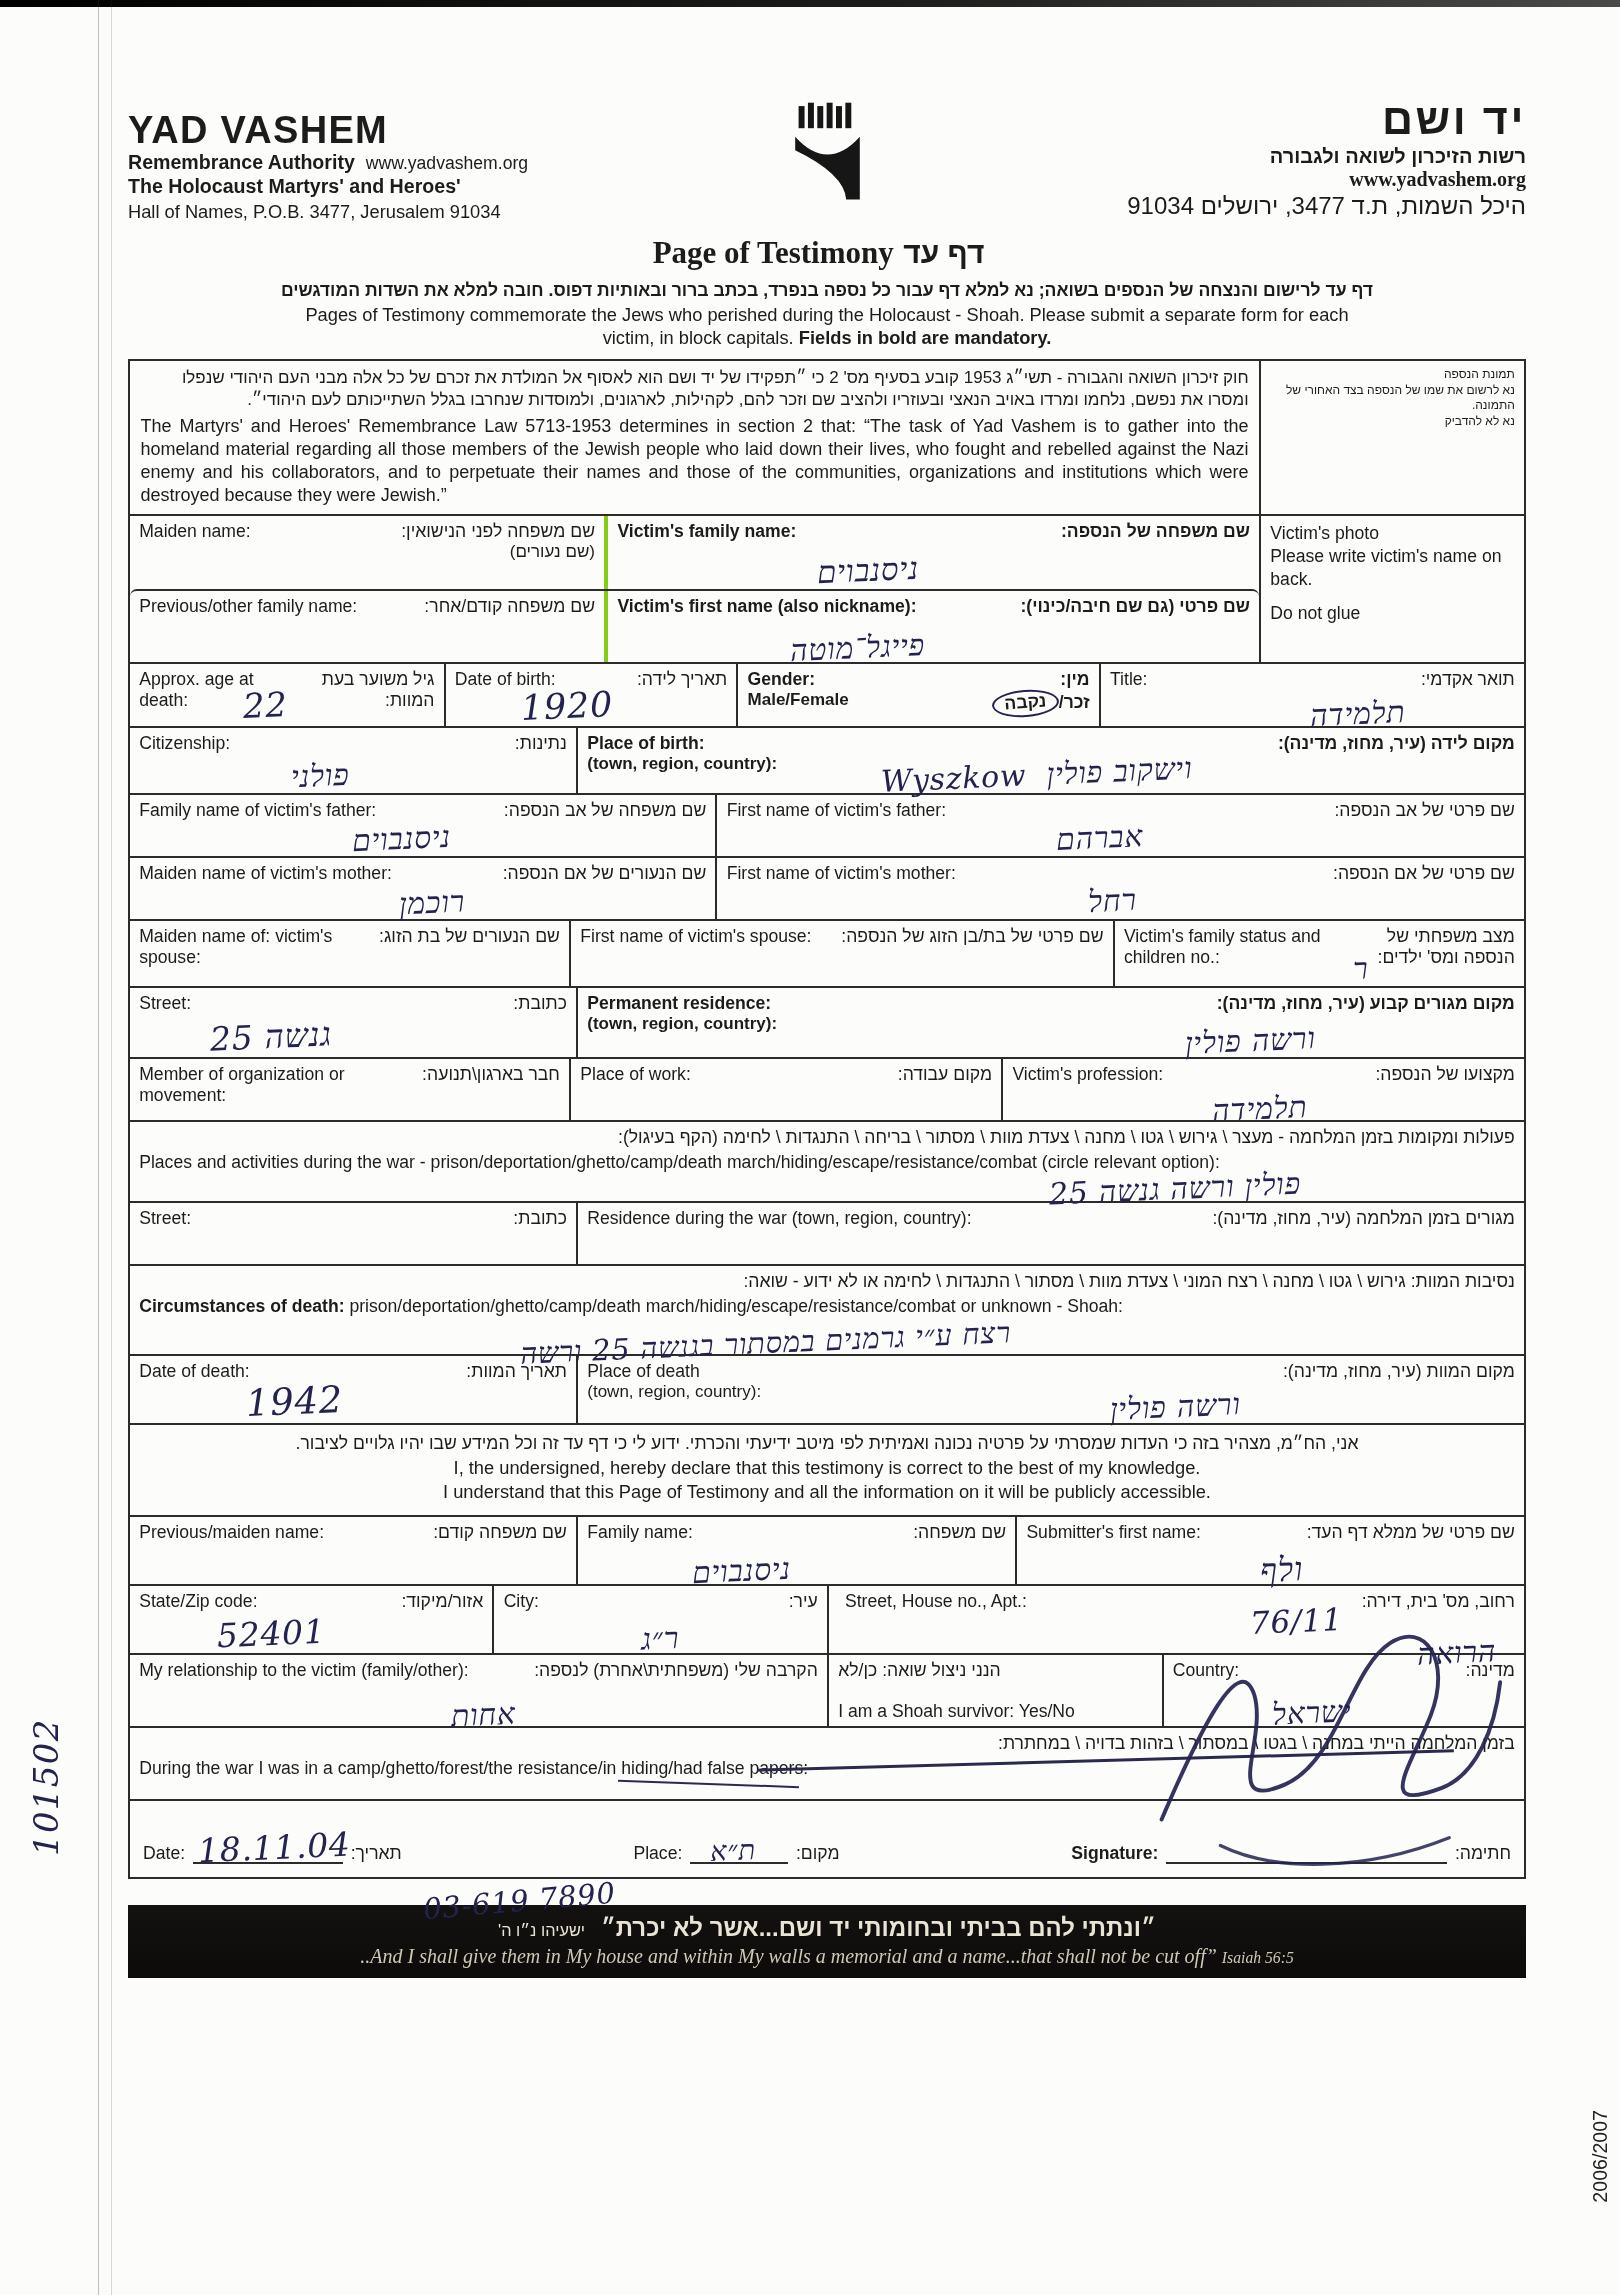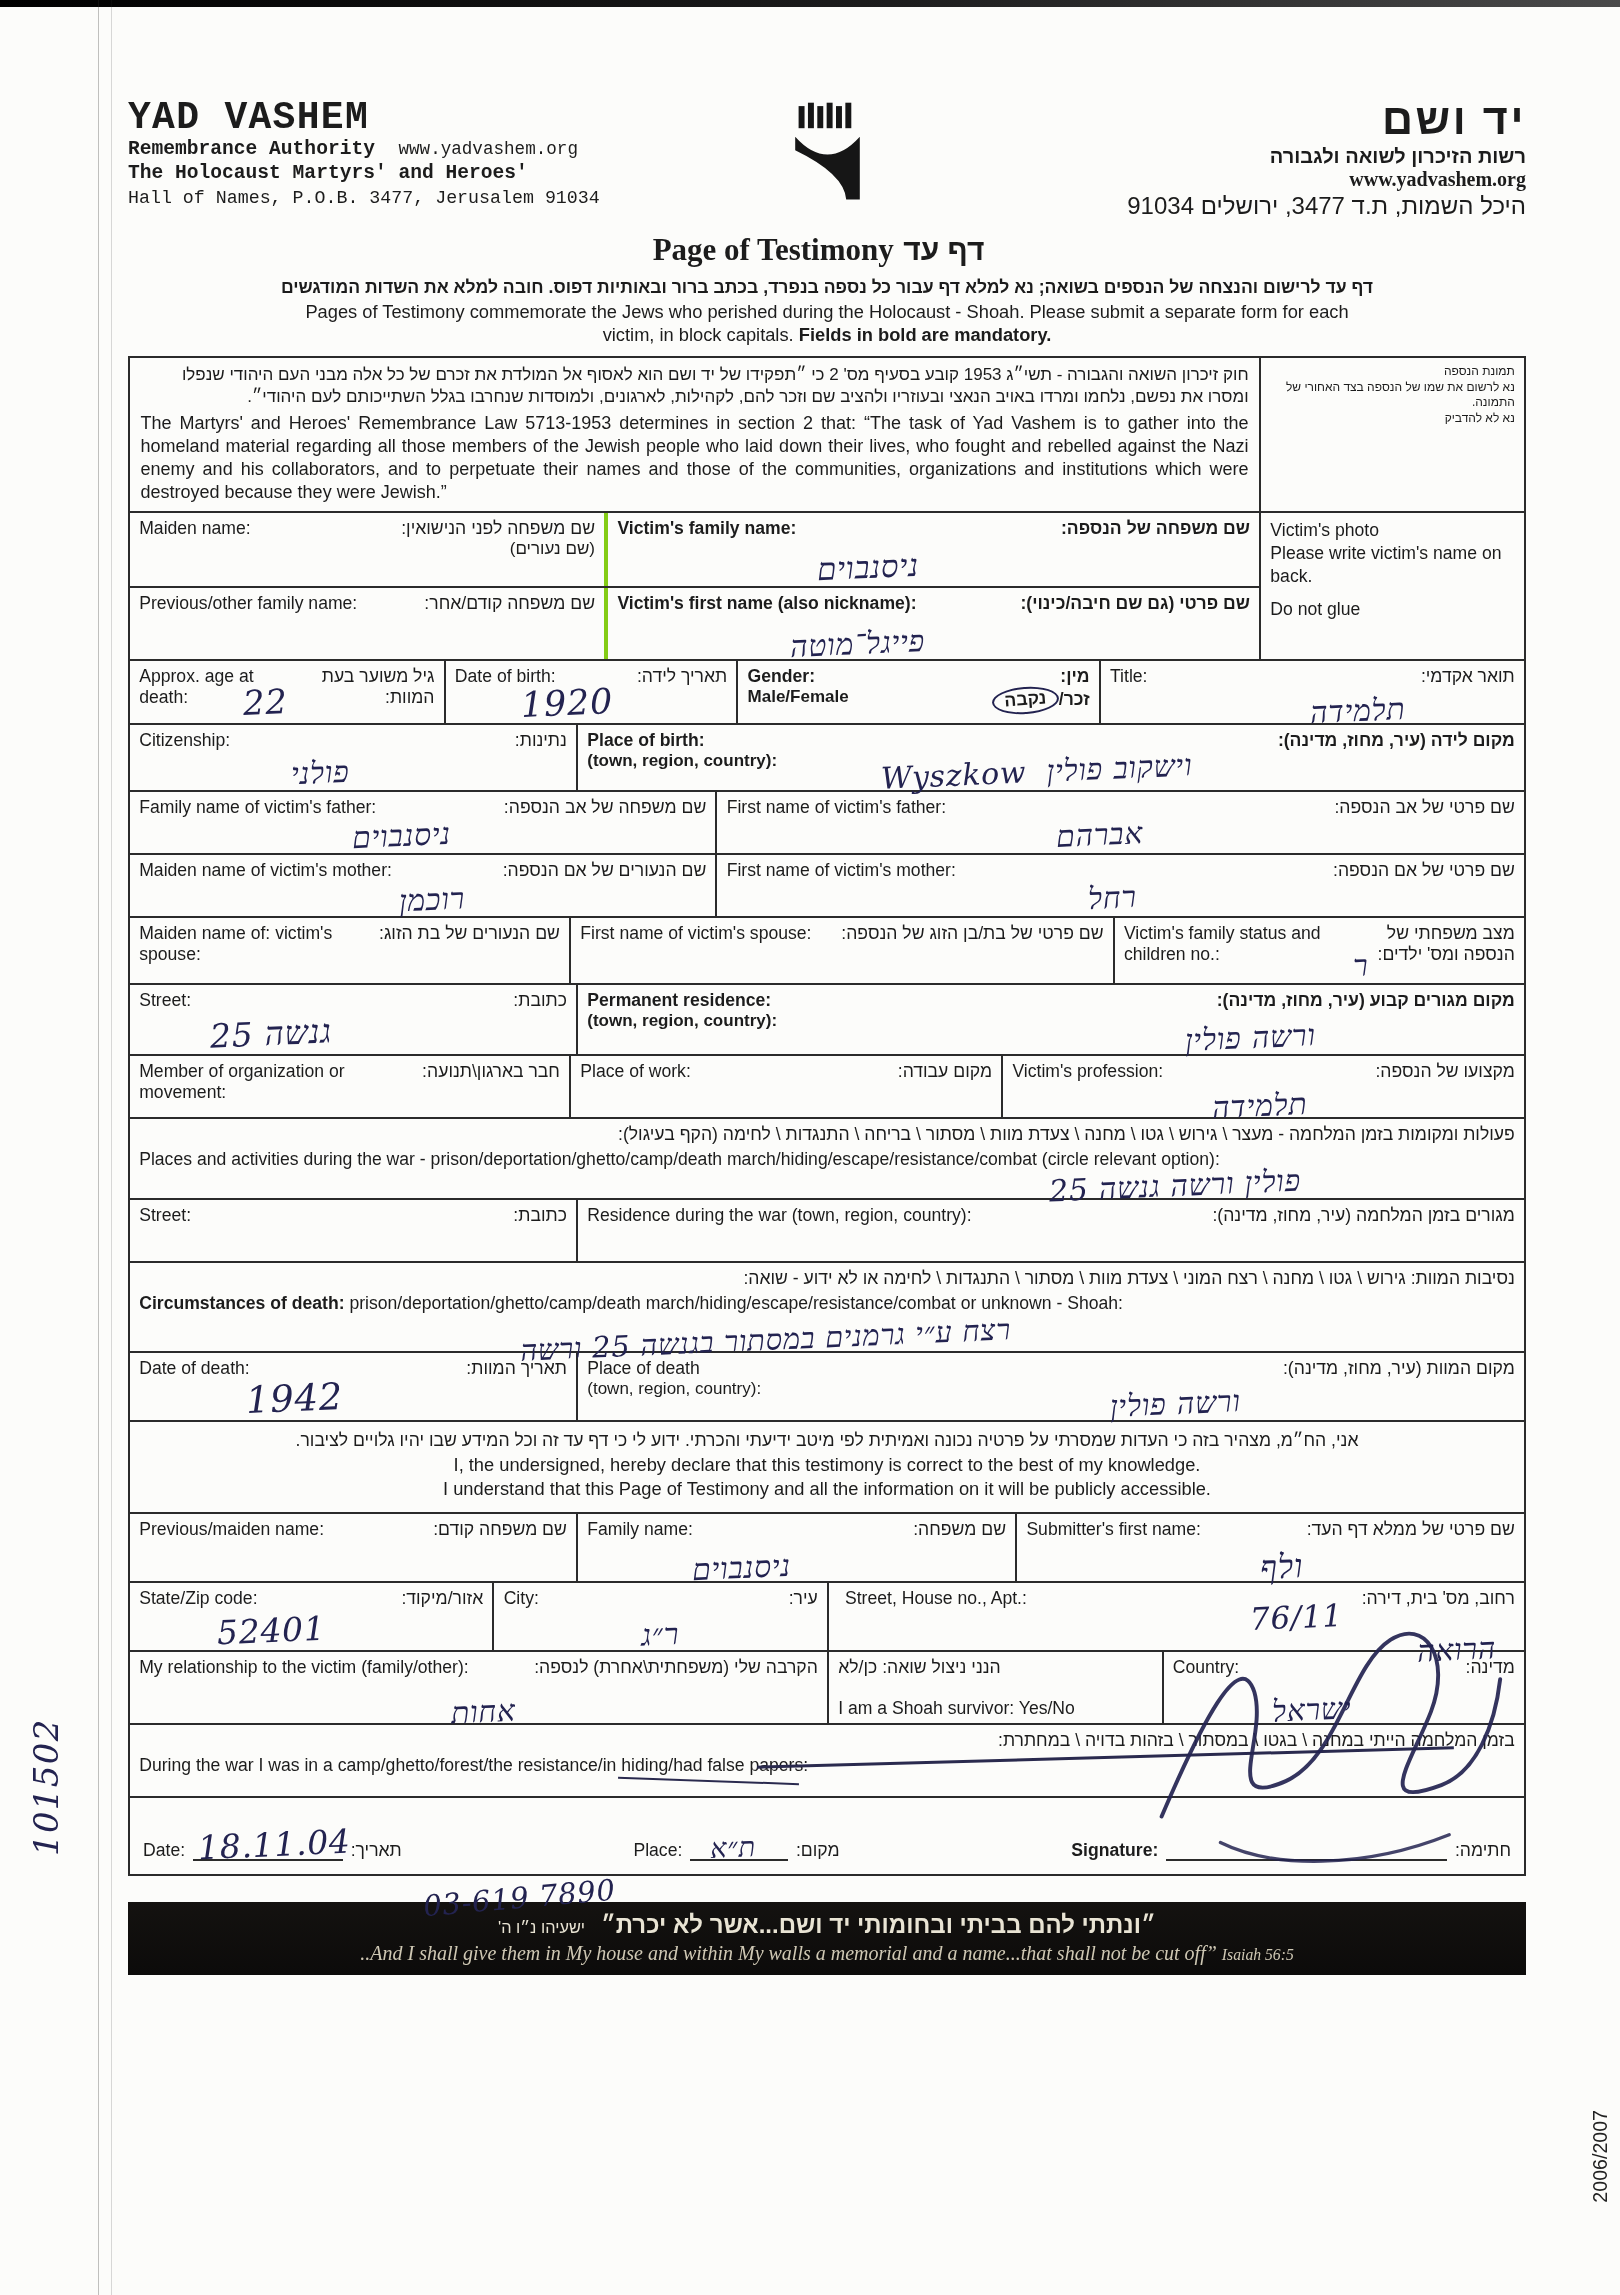--- a/index.html
+++ b/index.html
@@ -8,21 +8,21 @@
 
   
   .scan-top { position:absolute; top:0; left:0; right:0; height:6.5px; background:linear-gradient(to right,#000 0%,#1d1d1d 55%,#4a4a4a 100%); }
   .fold-a { position:absolute; top:0; bottom:0; left:98px; width:1.3px; background:rgba(50,50,50,.30); }
   .fold-b { position:absolute; top:0; bottom:0; left:111px; width:0.7px; background:rgba(50,50,50,.18); }
 
   .content { padding:98px 95px 0 128px; }
 
   
   .masthead { display:flex; justify-content:space-between; align-items:flex-start; }
-  .mast-left { flex:1 1 0; font-family:Liberation Mono, monospace; }
+  .mast-left { flex:1 1 0; font-family:Liberation Sans, sans-serif;margin-top:13px; }
   .brand-en { font-weight:bold; font-size:38px; letter-spacing:1.3px; line-height:1.05; }
   .sub-en { font-weight:bold; font-size:19.6px; line-height:1.22; }
   .url-en { font-weight:normal; font-size:17.6px; }
   .addr-en { font-size:18.3px; margin-top:2.6px; }
   .mast-logo { flex:0 0 98px; display:flex; justify-content:center; padding-top:2.6px; }
   .mast-right { flex:1 1 0; text-align:right; direction:rtl; }
   .brand-he { font-weight:bold; font-size:43px; line-height:1.0; letter-spacing:2.6px; }
   .sub-he { font-weight:bold; font-size:20px; margin-top:3.9px; }
   .url-he { font-family:"Liberation Serif", serif; font-size:20px; font-weight:bold; direction:ltr; }
   .addr-he { font-size:24px; margin-top:1.3px; }
@@ -35,21 +35,21 @@
   .intro-he { direction:rtl; font-size:17.6px; font-weight:bold; }
   .intro-en { font-size:18.3px; margin-top:2.6px; line-height:1.25; }
   .bold { font-weight:bold; }
 
   
   .form { margin-top:9.2px; border:2px solid #2b2b2b; }
   .row { display:flex; align-items:stretch; position:relative; }
   .row + .row { border-top:2px solid #2b2b2b; }
   .row > * + * { border-left:2px solid #2b2b2b; }
   .subrow { display:flex; align-items:stretch; flex:1 1 auto; }
-  .subrow + .subrow { border-top:2px solid #2b2b2b; }
+  .subrow + .subrow { border-top:2px solid #2b2b2b;border-radius:7px; }
   .subrow > * + * { border-left:4px solid #84cc16; }
   .cell { position:relative; padding:5.2px 9.2px 3.9px; display:flex; justify-content:space-between; gap:6.5px; }
   .lab-en { font-size:17.6px; line-height:1.18; text-align:left; max-width:55%; }
   .lab-he { font-size:17.6px; line-height:1.18; direction:rtl; text-align:right; max-width:52%; }
   .lab-sub { display:block; font-size:17px; }
   .b .lab-en, .b .lab-he, .lab-b { font-weight:bold; }
   .full { flex:1 1 100%; display:block; }
   .names-col { width:81%; display:flex; flex-direction:column; }
   .photo-cell { width:19%; padding:6.5px 9.2px; font-size:17.6px; line-height:1.3; }
   .photo-he { direction:rtl; text-align:right; font-size:12px; }

